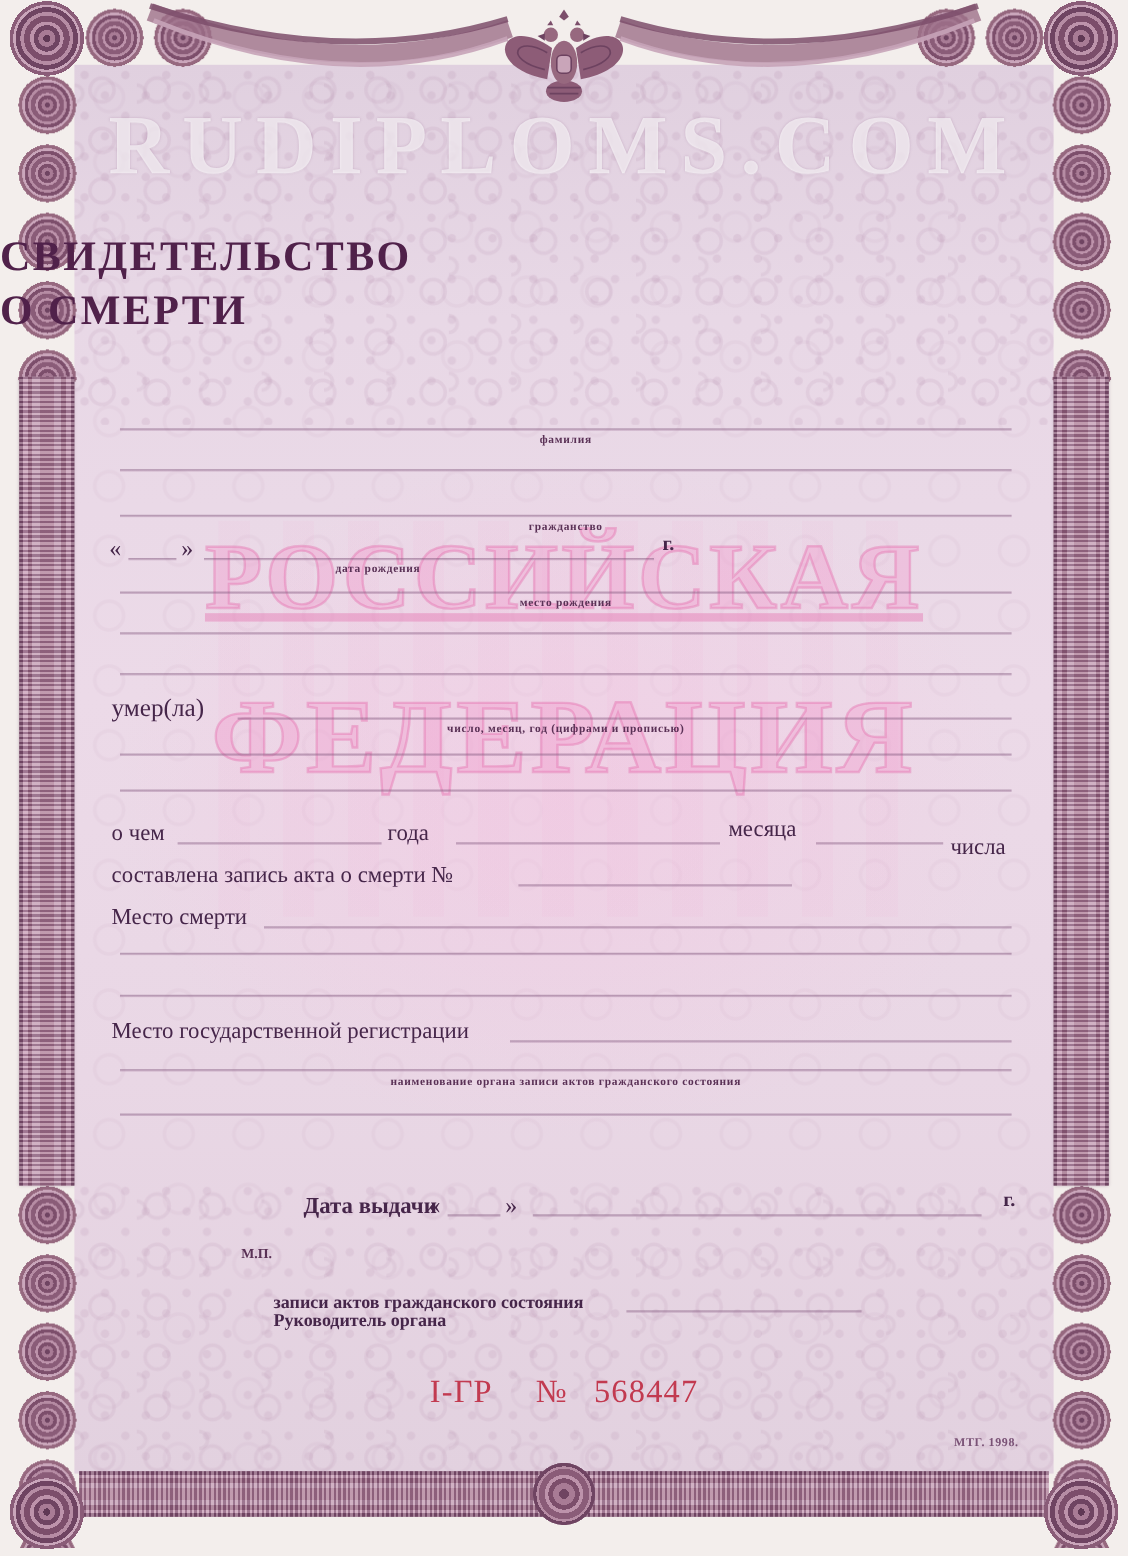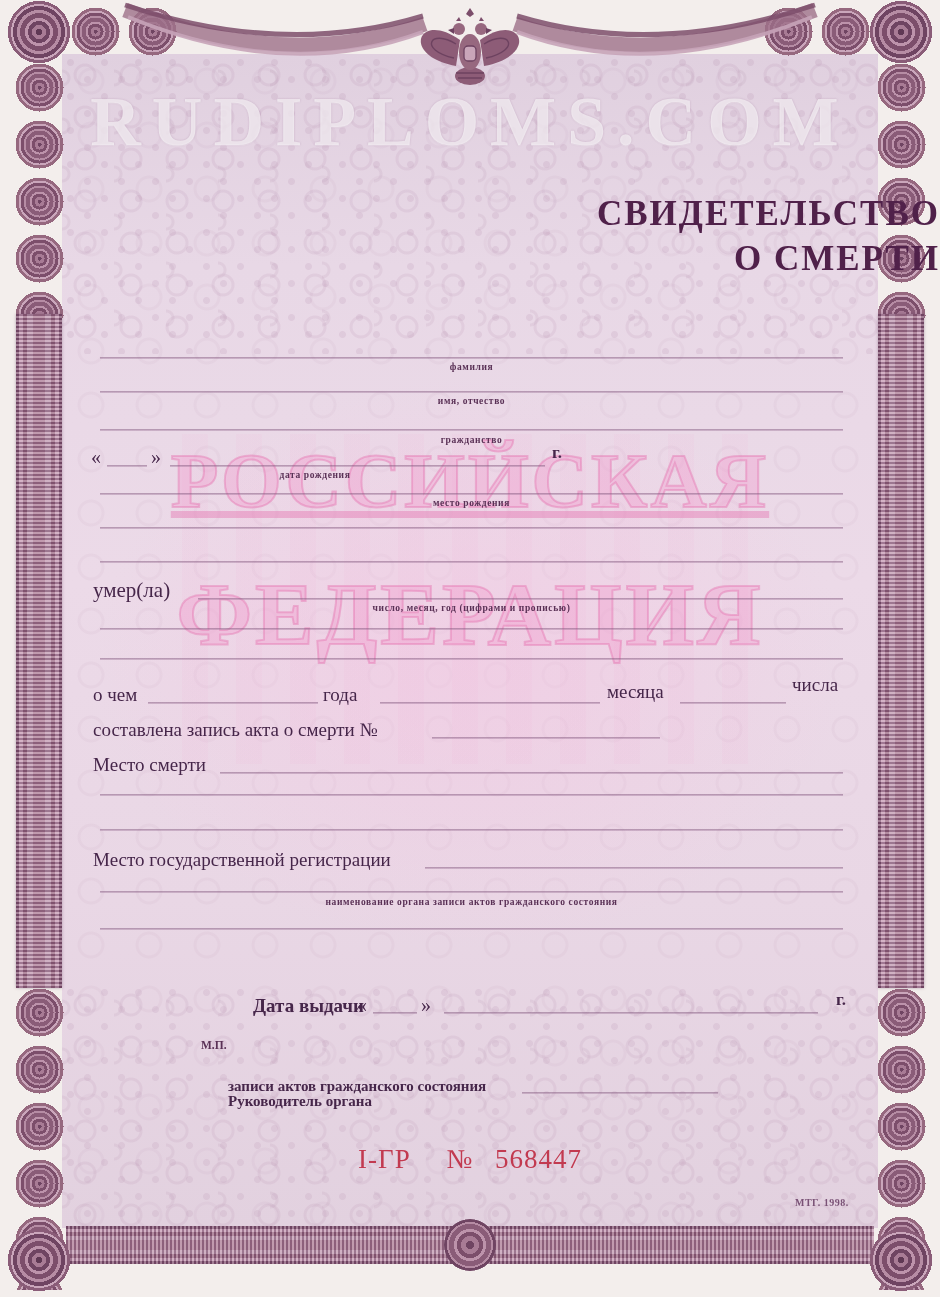--- a/index.html
+++ b/index.html
@@ -83,21 +83,21 @@
   }
   .wm-country{
     position:absolute; left:0; width:100%; text-align:center; font-weight:bold; white-space:nowrap;
     color:rgba(242,156,204,.38); -webkit-text-stroke:2px rgba(228,112,174,.42);
     filter:blur(.6px); letter-spacing:3px;
   }
   .wm-c1{top:436px; font-size:78px;text-decoration:underline;}
   .wm-c2{top:564px; font-size:88px;}
   
   .title{
-    position:absolute; left:0; top:192px; width:100%; text-align:right;
+    position:absolute; left:0; top:192px; width:100%; text-align:left;
     color:#50214a; font-weight:bold; font-size:35px; letter-spacing:2px; line-height:1.28;
   }
   
   .rl{position:absolute; height:2px;
       background:linear-gradient(180deg, rgba(122,80,118,.55), rgba(170,130,165,.35));}
   .fl{position:absolute; font-size:9.5px; font-weight:bold; color:#5a3156;
       letter-spacing:.6px; text-align:center;}
   .ft{position:absolute; color:#46264a; font-size:19px; white-space:nowrap;}
   .b{font-weight:bold;}
   .q{font-size:20px; color:#46264a; position:absolute;}
@@ -177,21 +177,20 @@
 
   <div class="title">
     <div>СВИДЕТЕЛЬСТВО</div>
     <div>О СМЕРТИ</div>
   </div>
 
   <div class="rl" style="left:100px;top:357px;width:743px;"></div>
   <div class="fl" style="left:100px;top:362px;width:743px;">фамилия</div>
 
   <div class="rl" style="left:100px;top:391px;width:743px;"></div>
-  <div class="fl" style="left:100px;top:396px;width:743px;">имя, отчество</div>
 
   <div class="rl" style="left:100px;top:429px;width:743px;"></div>
   <div class="fl" style="left:100px;top:435px;width:743px;">гражданство</div>
 
   <span class="q" style="left:91px;top:446px;">«</span>
   <div class="rl" style="left:107px;top:465px;width:40px;"></div>
   <span class="q" style="left:151px;top:446px;">»</span>
   <div class="rl" style="left:170px;top:465px;width:375px;"></div>
   <span class="ft b" style="left:552px;top:443px;font-size:17px;">г.</span>
   <div class="fl" style="left:230px;top:470px;width:170px;">дата рождения</div>
@@ -208,21 +207,21 @@
 
   <div class="rl" style="left:100px;top:628px;width:743px;"></div>
   <div class="rl" style="left:100px;top:658px;width:743px;"></div>
 
   <span class="ft" style="left:93px;top:684px;">о чем</span>
   <div class="rl" style="left:148px;top:702px;width:170px;"></div>
   <span class="ft" style="left:323px;top:684px;">года</span>
   <div class="rl" style="left:380px;top:702px;width:220px;"></div>
   <span class="ft" style="left:607px;top:681px;">месяца</span>
   <div class="rl" style="left:680px;top:702px;width:106px;"></div>
-  <span class="ft" style="left:792px;top:674px;">числа</span>
+  <span class="ft" style="left:792px;top:696px;">числа</span>
 
   <span class="ft" style="left:93px;top:719px;">составлена запись акта о смерти №</span>
   <div class="rl" style="left:432px;top:737px;width:228px;"></div>
 
   <span class="ft" style="left:93px;top:754px;">Место смерти</span>
   <div class="rl" style="left:220px;top:772px;width:623px;"></div>
 
   <div class="rl" style="left:100px;top:794px;width:743px;"></div>
   <div class="rl" style="left:100px;top:829px;width:743px;"></div>
 

